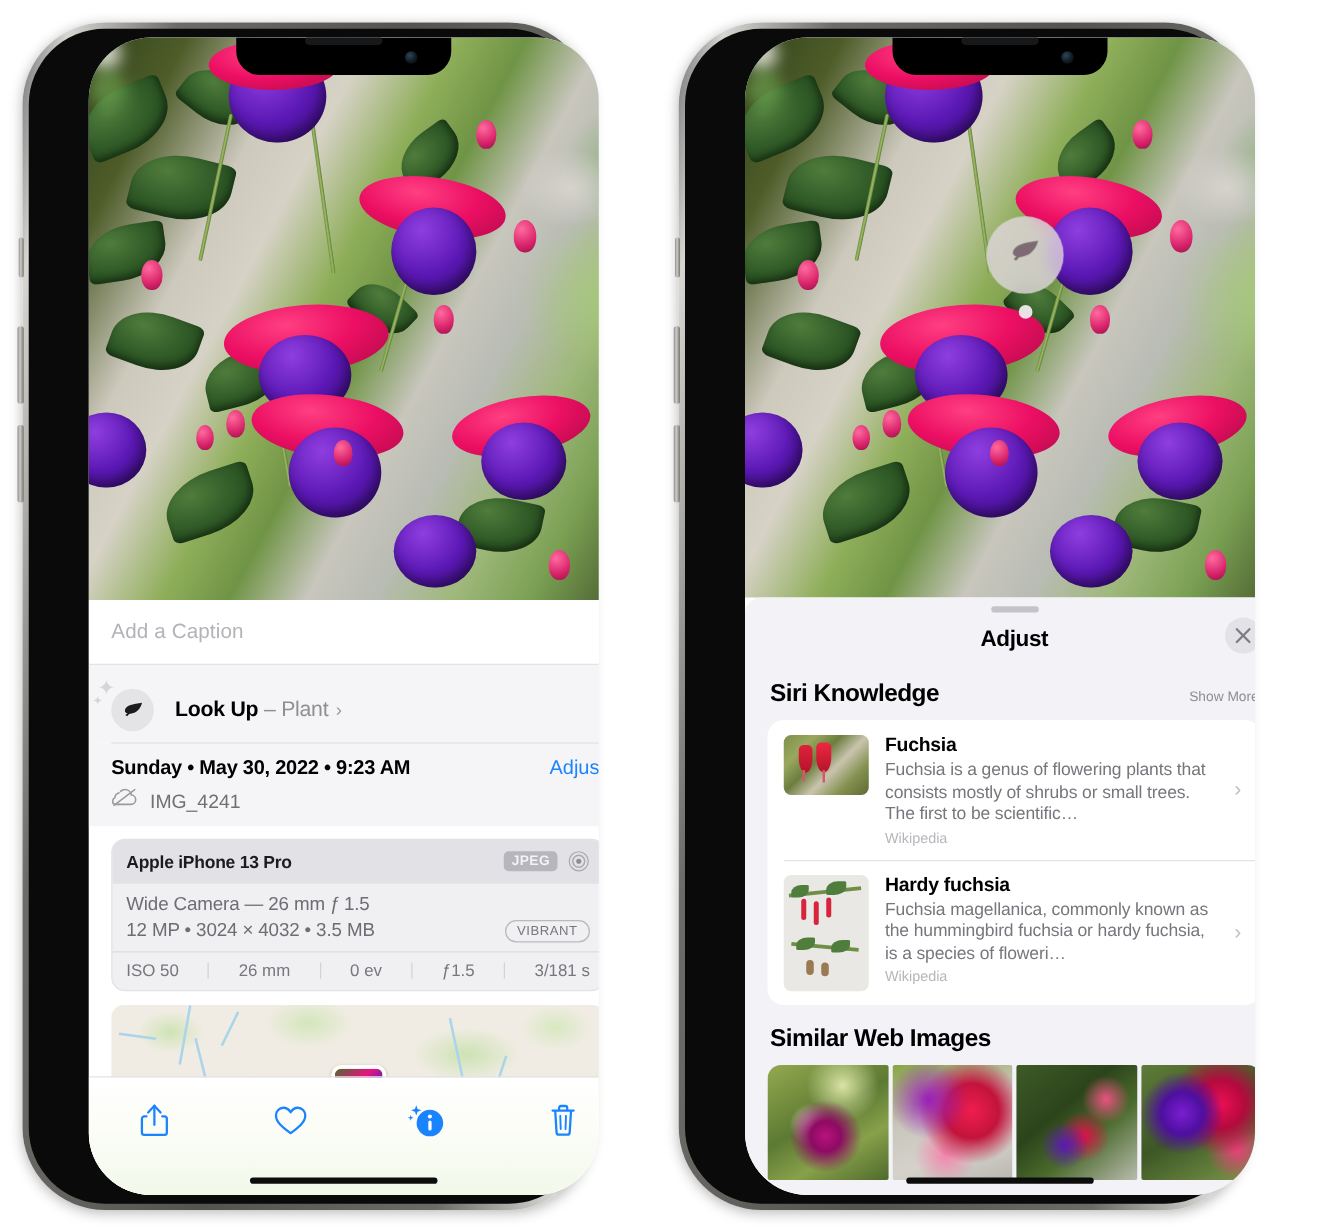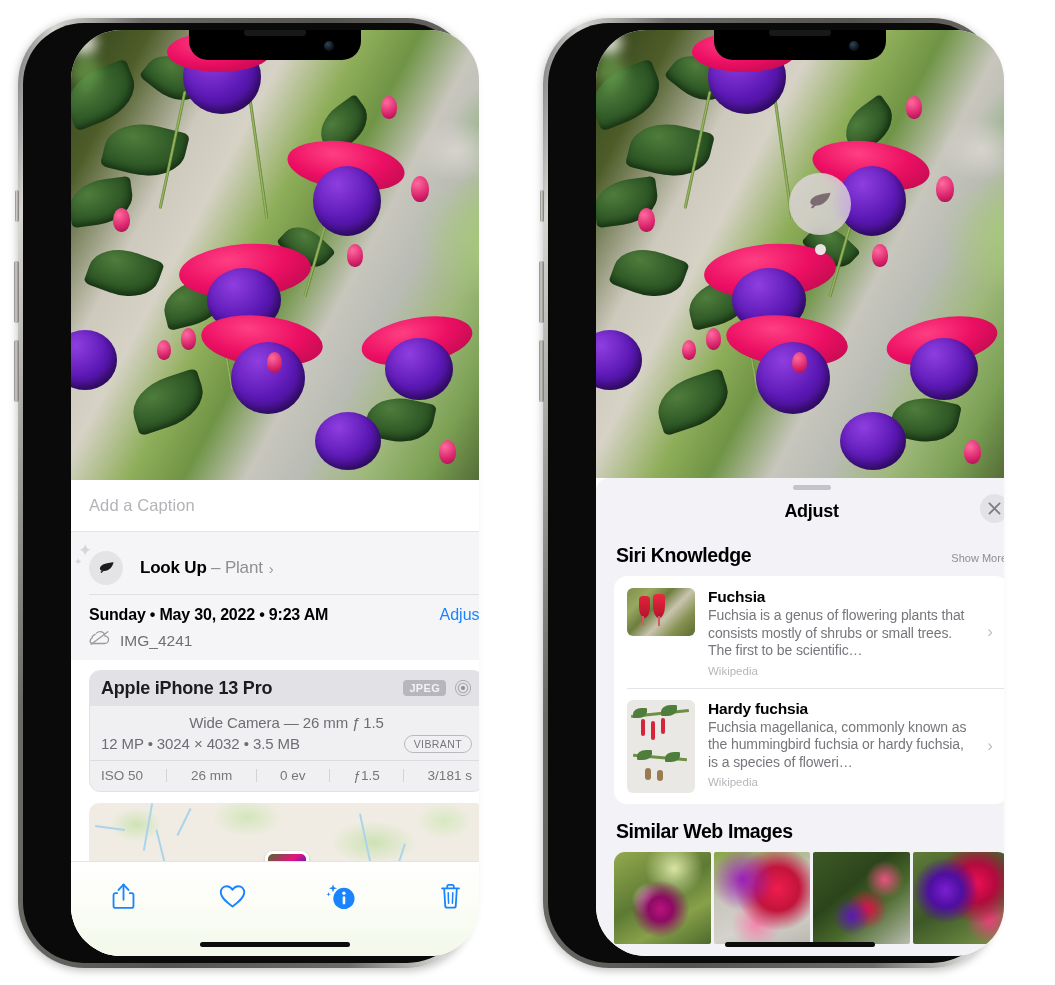--- a/index.html
+++ b/index.html
@@ -141,28 +141,28 @@
   .filename { font-size: 15.5px; color: #6f6f75; }
 
   .camera-card {
     margin: 10px 18px 0; border-radius: 11px; overflow: hidden;
     background: #f0f0f3; border: .5px solid #e2e2e6;
   }
   .cam-head {
     height: 35px; padding: 0 11px; display: flex; align-items: center;
     justify-content: space-between; background: #e2e2e6;
   }
-  .cam-model { font-size: 18px; font-weight: 700; color: #1c1c1e; letter-spacing: -.2px; }
+  .cam-model { font-size: 14px; font-weight: 700; color: #1c1c1e; letter-spacing: -.2px; }
   .cam-head-right { display: flex; align-items: center; gap: 8px; }
   .chip-jpeg {
     background: #b6b6bc; color: #f3f3f5; font-size: 11px; font-weight: 700;
     padding: 2px 6px; border-radius: 4px; letter-spacing: .3px;
   }
   .raw-circle { width: 18px; height: 18px; }
-  .cam-body { padding: 8px 11px 7px; text-align: center; }
+  .cam-body { padding: 8px 11px 7px; }
   .cam-row { font-size: 15px; color: #6d6d73; letter-spacing: -.1px; }
   .cam-row2 { display: flex; align-items: center; justify-content: space-between; margin-top: 4px; }
   .chip-vibrant {
     border: 1px solid #b9b9c0; border-radius: 10px; color: #76767c;
     font-size: 10.5px; padding: 2px 9px; letter-spacing: .4px;
   }
   .cam-exif {
     border-top: .5px solid #dcdce0; display: flex; align-items: center;
     justify-content: space-between; padding: 7px 11px 8px;
   }

